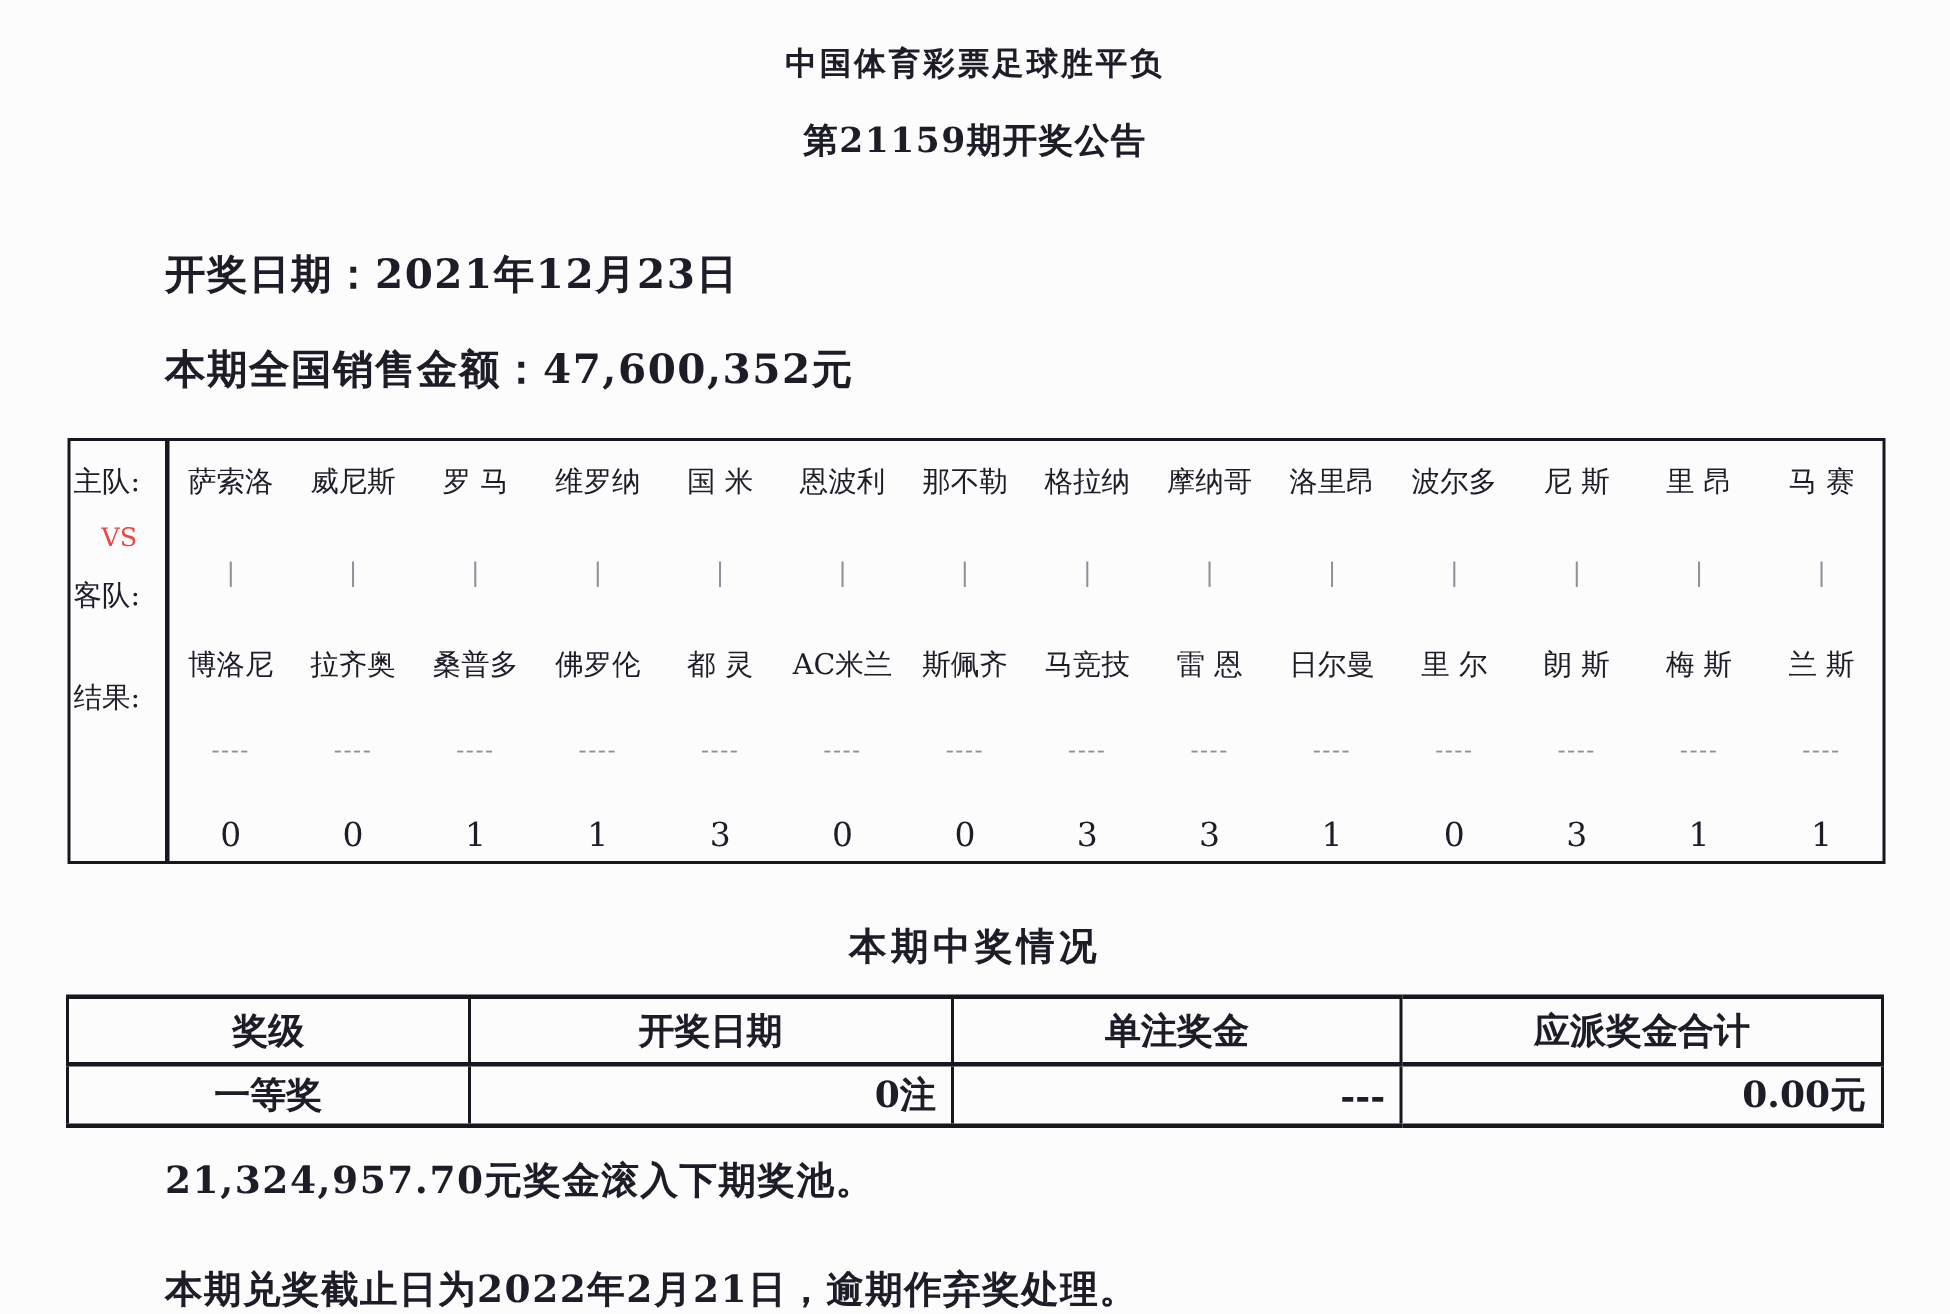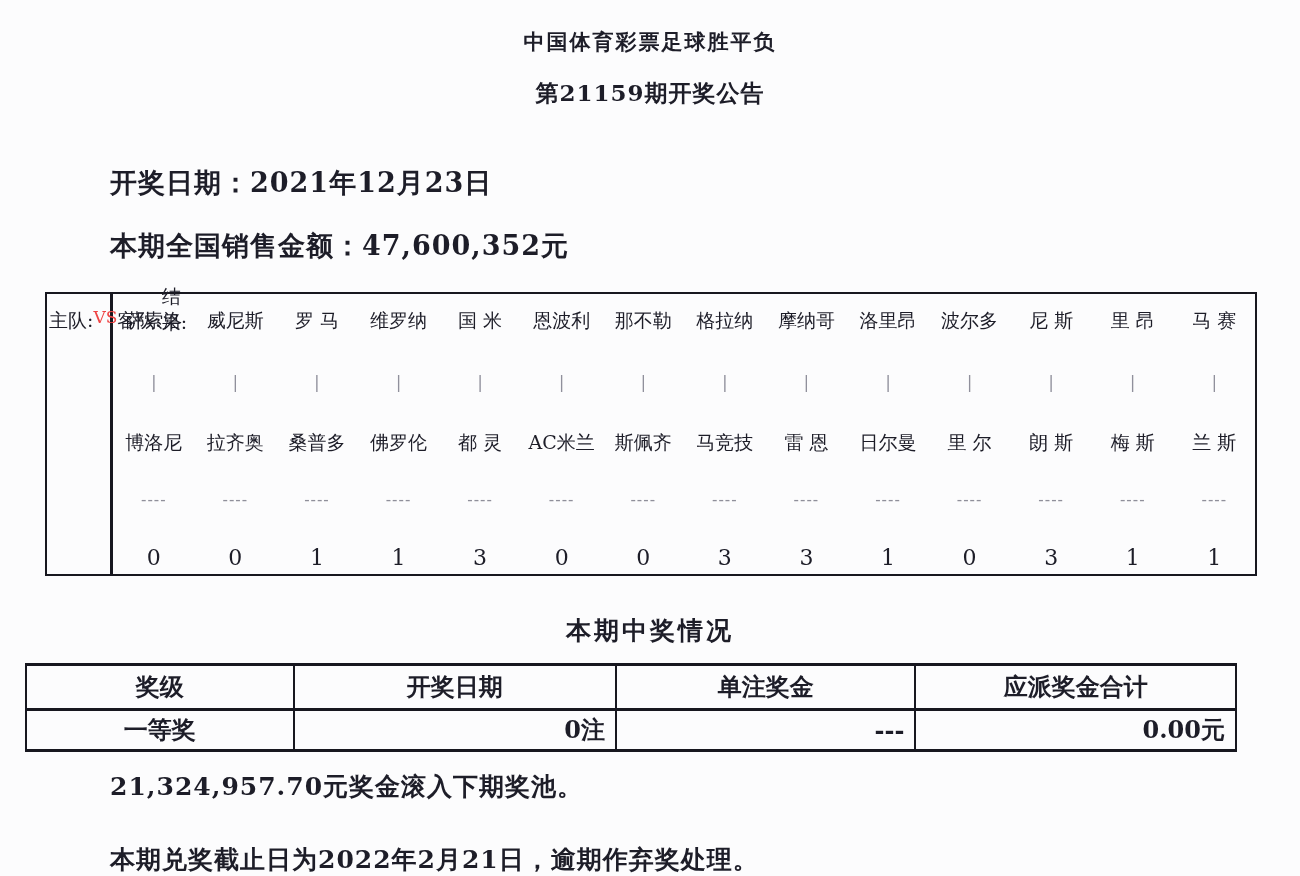--- a/index.html
+++ b/index.html
@@ -43,21 +43,21 @@
     display: flex;
     width: 1212px;
     margin: 28px auto 0 45px;
     border: 2px solid #17171f;
     background: #fcfcfd;
   }
   .label-col {
     width: 66px;
     border-right: 3px solid #17171f;
     display: flex;
-    flex-direction: row;
+    flex-direction: column;
     padding: 6px 0 4px 2px;
   }
   .match-col {
     flex: 1;
     display: flex;
     flex-direction: column;
     align-items: center;
     padding: 6px 0 4px 0;
     gap: 23px;
   }
@@ -72,21 +72,21 @@
   
   .section-heading {
     margin-top: 38px;
     text-align: center;
     font-size: 25px;
     font-weight: 700;
     letter-spacing: 3px;
   }
   table.prize {
     width: 1212px;
-    margin: 16px auto 0 25px;
+    margin: 16px auto 0 44px;
     border-collapse: collapse;
     background: #fcfcfd;
   }
   table.prize th, table.prize td {
     border: 2px solid #17171f;
     border-top-width: 3px;
     border-bottom-width: 3px;
     font-size: 24px;
     font-weight: 600;
     padding: 0 10px;

